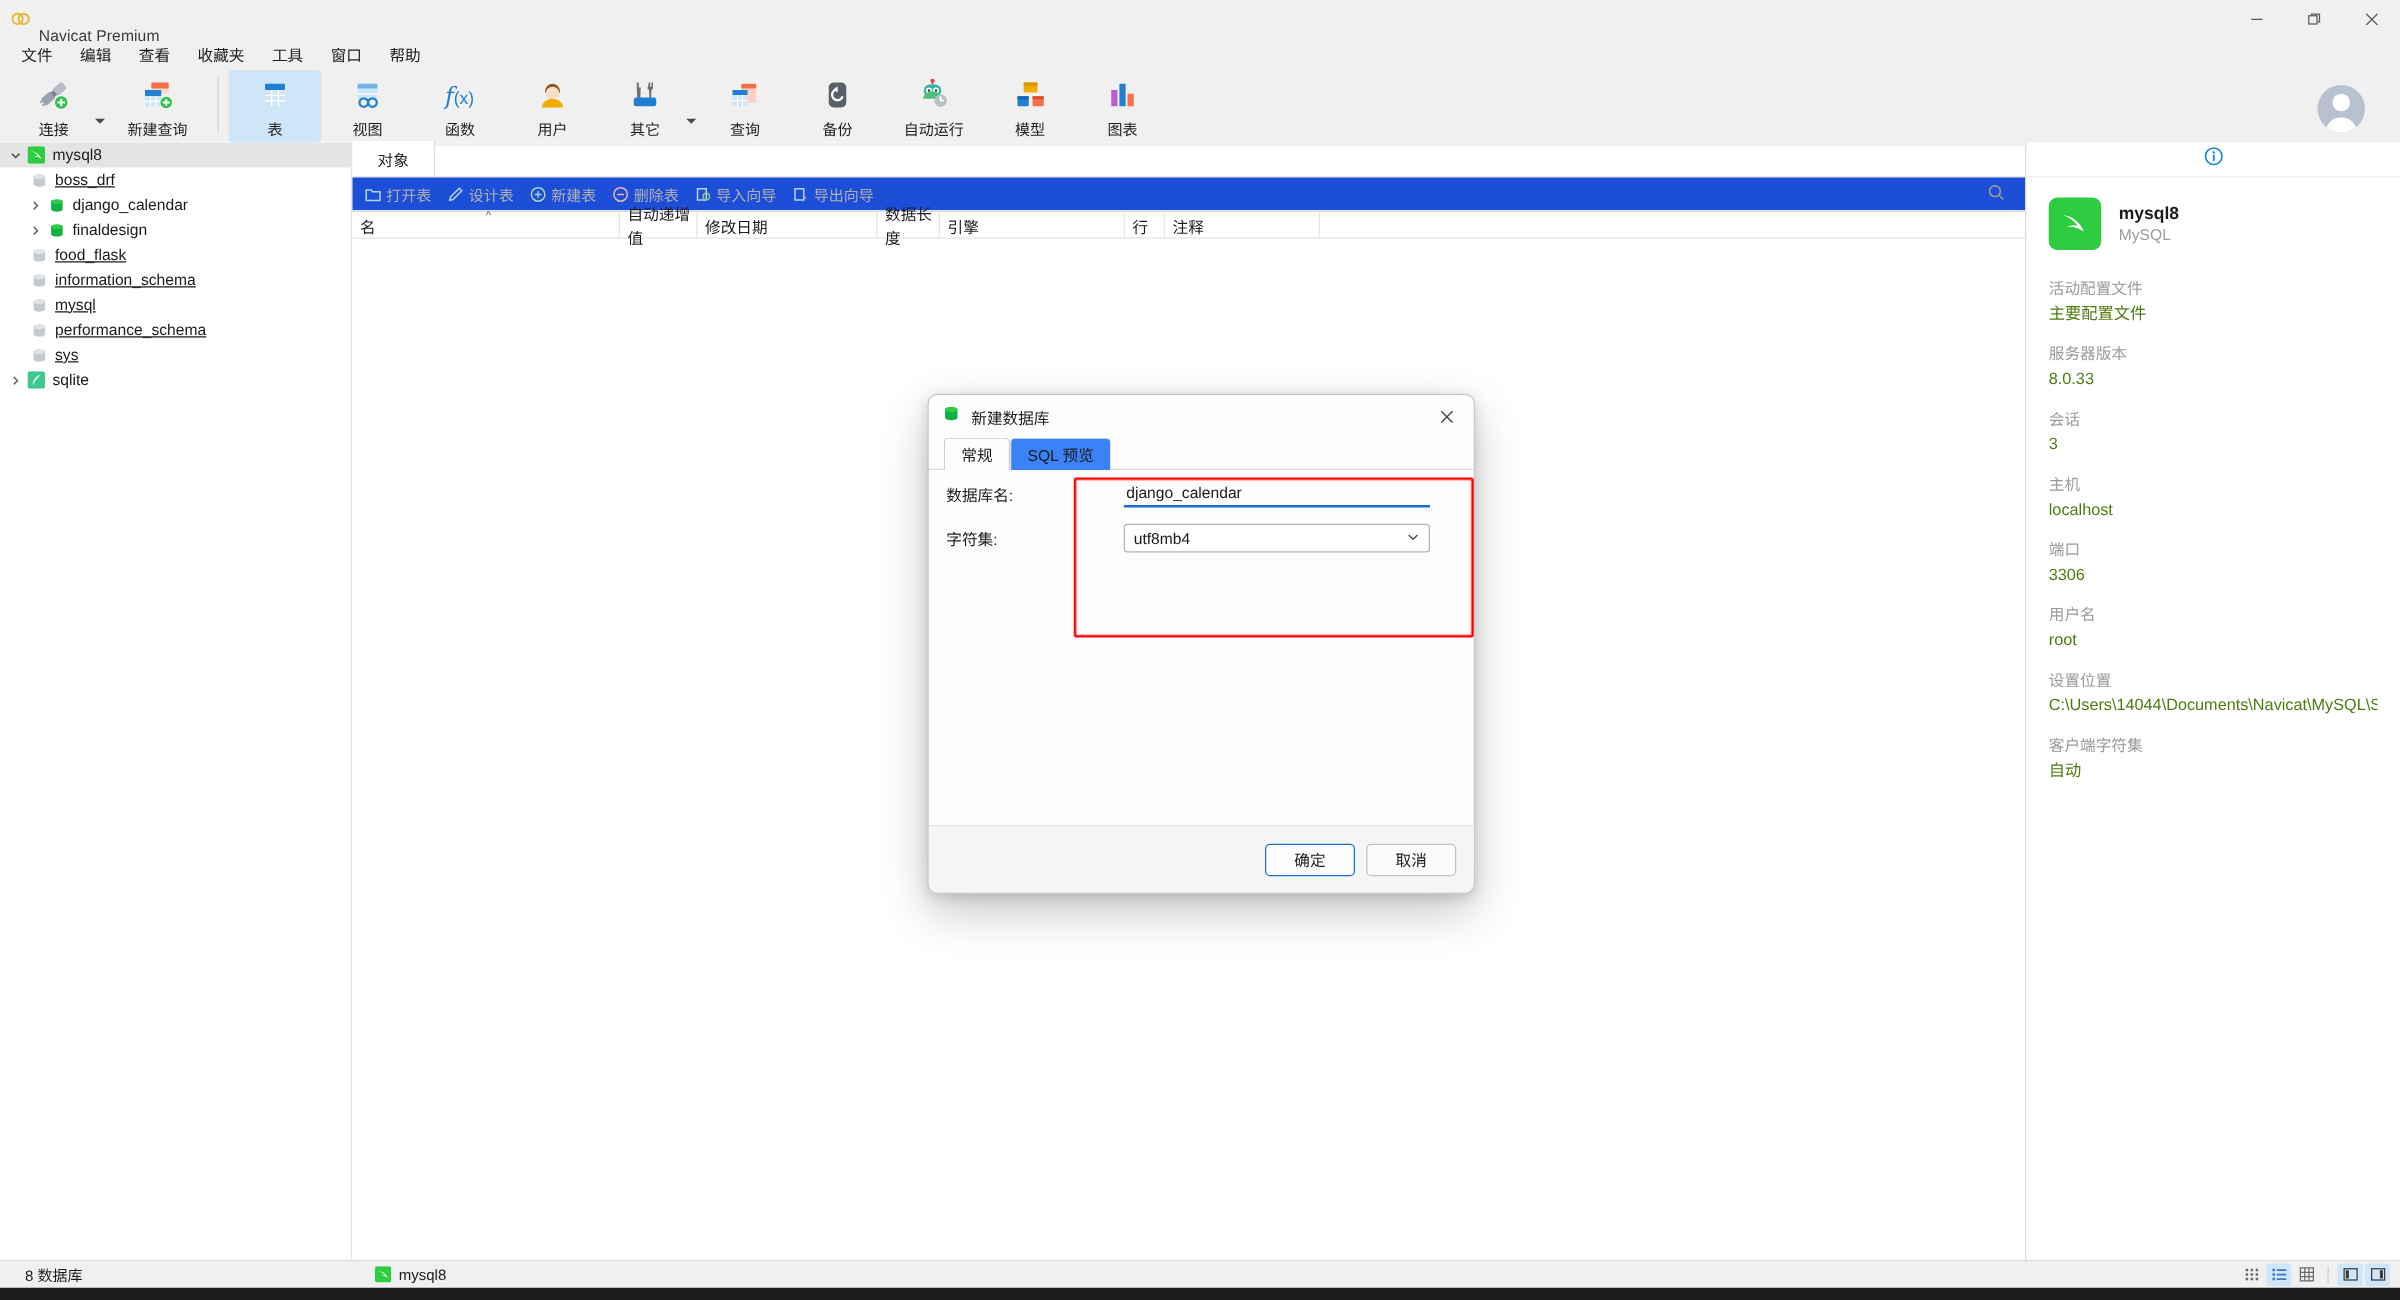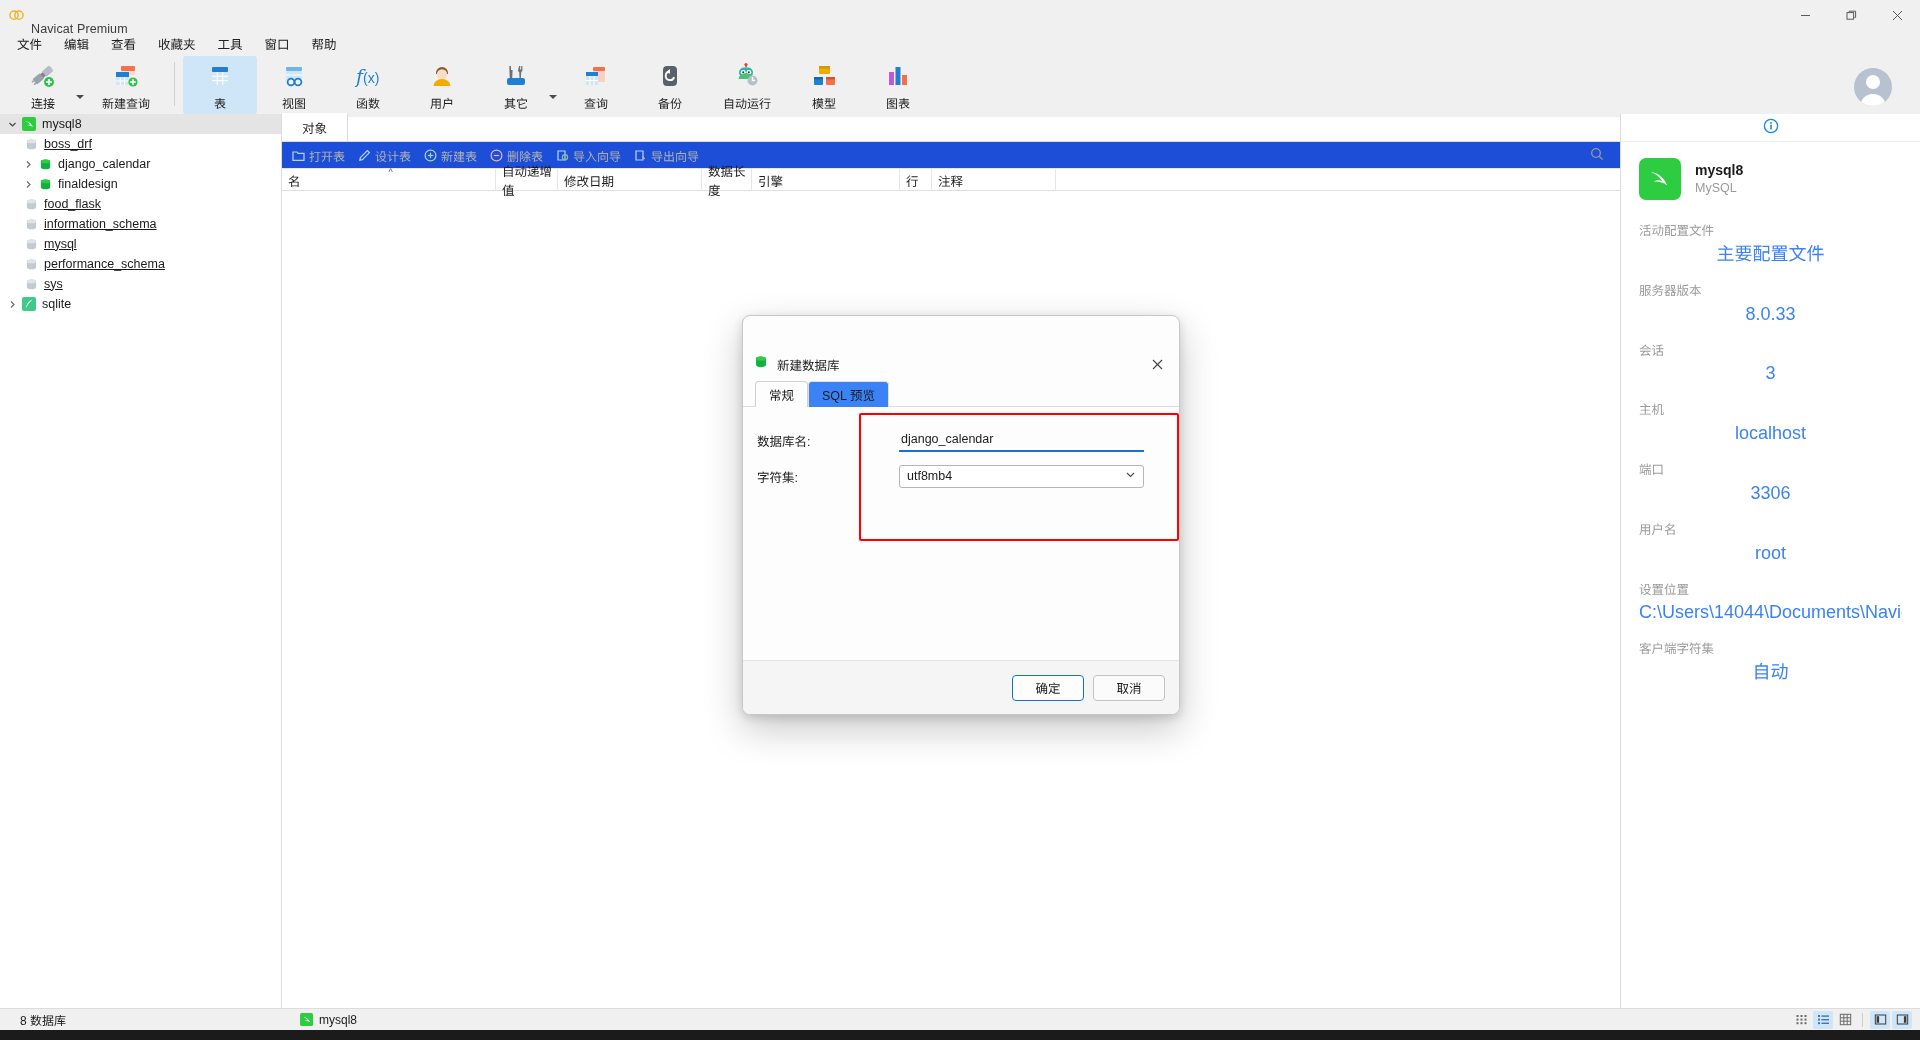--- a/index.html
+++ b/index.html
@@ -83,21 +83,21 @@
      display:flex; flex-direction:column; }
   .info-head { height: 28px; display:flex; align-items:center; justify-content:center; border-bottom:1px solid #ececec; }
   .info-body { padding: 16px 18px 0 18px; }
   .conn-row { display:flex; align-items:center; margin-bottom: 22px; }
   .conn-logo { width: 42px; height: 42px; border-radius:7px; background:#2ecc40; display:flex; align-items:center;
       justify-content:center; margin-right: 14px; }
   .conn-name { font-size: 14px; font-weight: bold; color:#1b1b1b; line-height:1.35; }
   .conn-type { font-size: 12.5px; color:#9b9b9b; line-height:1.35; }
   .kv { margin-bottom: 14px; }
   .kv .k { font-size:12.5px; color:#9b9b9b; line-height:1.5; }
-  .kv .v { font-size:18px; color:#3b82f6; line-height:1.5; white-space:nowrap; overflow:hidden;text-align:center; }
+  .kv .v { font-size:13px; color:#4d7c0f; line-height:1.5; white-space:nowrap; overflow:hidden; }
 
   
   .statusbar { height: 22px; flex:0 0 22px; background:#f0f0f0; border-top:1px solid #dcdcdc;
      display:flex; align-items:center; font-size:12px; color:#1b1b1b; position:relative; }
   .sb-left { padding-left: 20px; }
   .sb-conn { position:absolute; left: 300px; display:flex; align-items:center; }
   .sb-conn .dot { margin-right:6px; display:flex; }
   .sb-right { position:absolute; right: 8px; display:flex; align-items:center; gap: 2px; }
   .vbtn { width: 20px; height: 18px; display:flex; align-items:center; justify-content:center; border-radius:2px; }
   .vbtn.on { background:#cfe6f9; }
@@ -105,30 +105,30 @@
   .bottom-strip { height: 10px; flex:0 0 10px; background:#1b1b1b; }
 
   
   .overlay { position:absolute; inset:0; }
   .dialog {
     position:absolute; left: 742px; top: 315px; width: 438px; height: 400px;
     background:#fdfdfd; border:1px solid #c8c8c8; border-radius:8px;
     box-shadow: 0 14px 38px rgba(0,0,0,.22), 0 3px 10px rgba(0,0,0,.14);
     display:flex; flex-direction:column; overflow:hidden;
   }
-  .dlg-title { height: 34px; display:flex; align-items:center; padding-left:11px; position:relative;margin-top:31px; }
+  .dlg-title { height: 34px; display:flex; align-items:center; padding-left:11px; position:relative; }
   .dlg-title .t { font-size:12.5px; color:#1b1b1b; margin-left:9px; }
   .dlg-close { position:absolute; right:0; top:0; width:44px; height:34px; display:flex; align-items:center;
      justify-content:center; color:#444; border-radius:0 8px 0 0; }
   .dlg-tabs { height: 26px; display:flex; align-items:flex-end; padding-left: 12px; position:relative; z-index:2; }
   .dtab { height: 26px; padding: 0 13px; display:flex; align-items:center; font-size:12.5px; color:#1b1b1b;
      border:1px solid transparent; border-bottom:none; border-radius:4px 4px 0 0; }
   .dtab.active { background:#fdfdfd; border-color:#d0d0d0; }
   .dtab:not(.active) { background:#3b82f6; border-color:#e0e0e0; }
-  .dlg-body { flex:1 1 auto; border-top:1px solid #dcdcdc; margin-top:-1px; padding: 22px 14px 0 14px; position:relative; }
+  .dlg-body { flex:1 1 auto; border-top:1px solid #dcdcdc; margin-top:-1px; padding: 8px 14px 0 14px; position:relative; }
   .form-row { display:flex; align-items:center; margin-bottom: 11px; }
   .form-lbl { width: 142px; font-size:12.5px; color:#1b1b1b; }
   .field { width: 245px; }
   .txtin {
     width: 245px; height: 22px; border:none; border-bottom: 2px solid #1a6fd0;
     background:#fdfdfd; font-size:12.5px; color:#1b1b1b; padding: 0 2px 1px 2px; outline:none;
     font-family:"Liberation Sans", sans-serif;
   }
   @keyframes blink { 50% { opacity:0; } }
   .selectbox {

